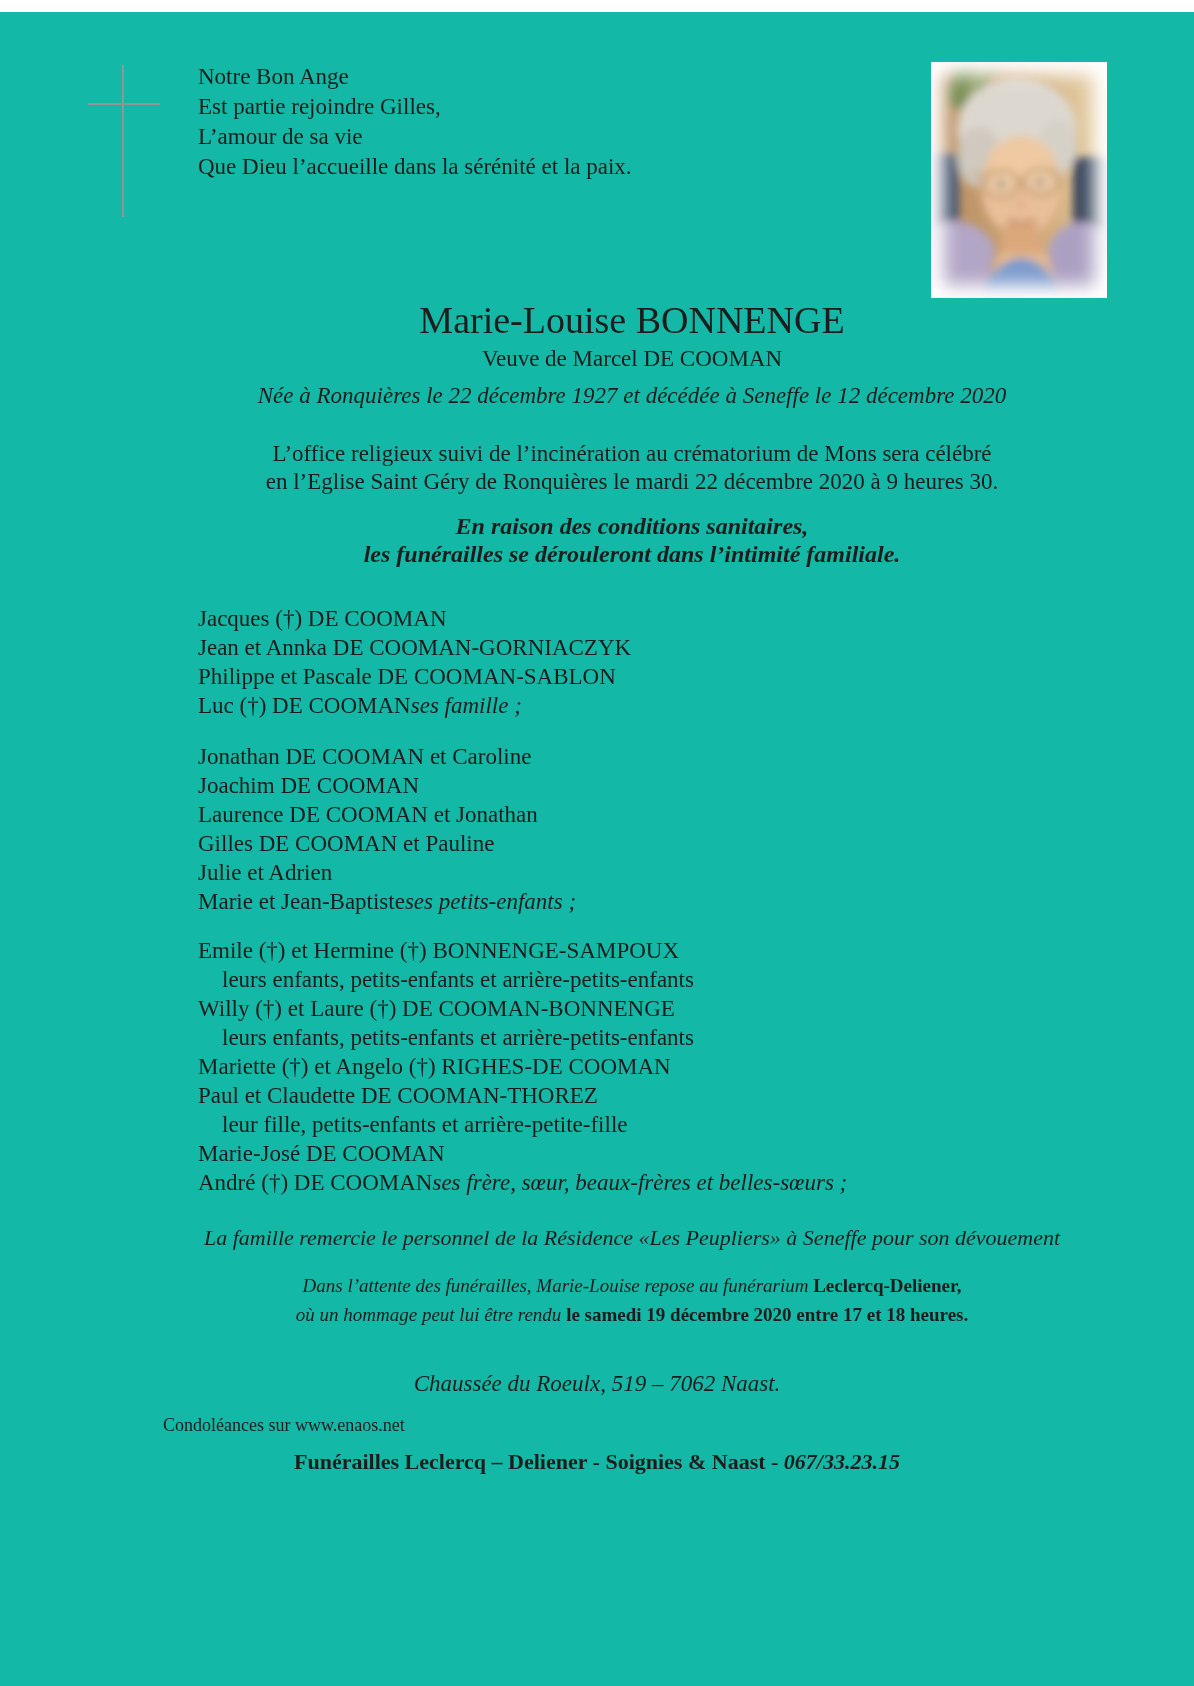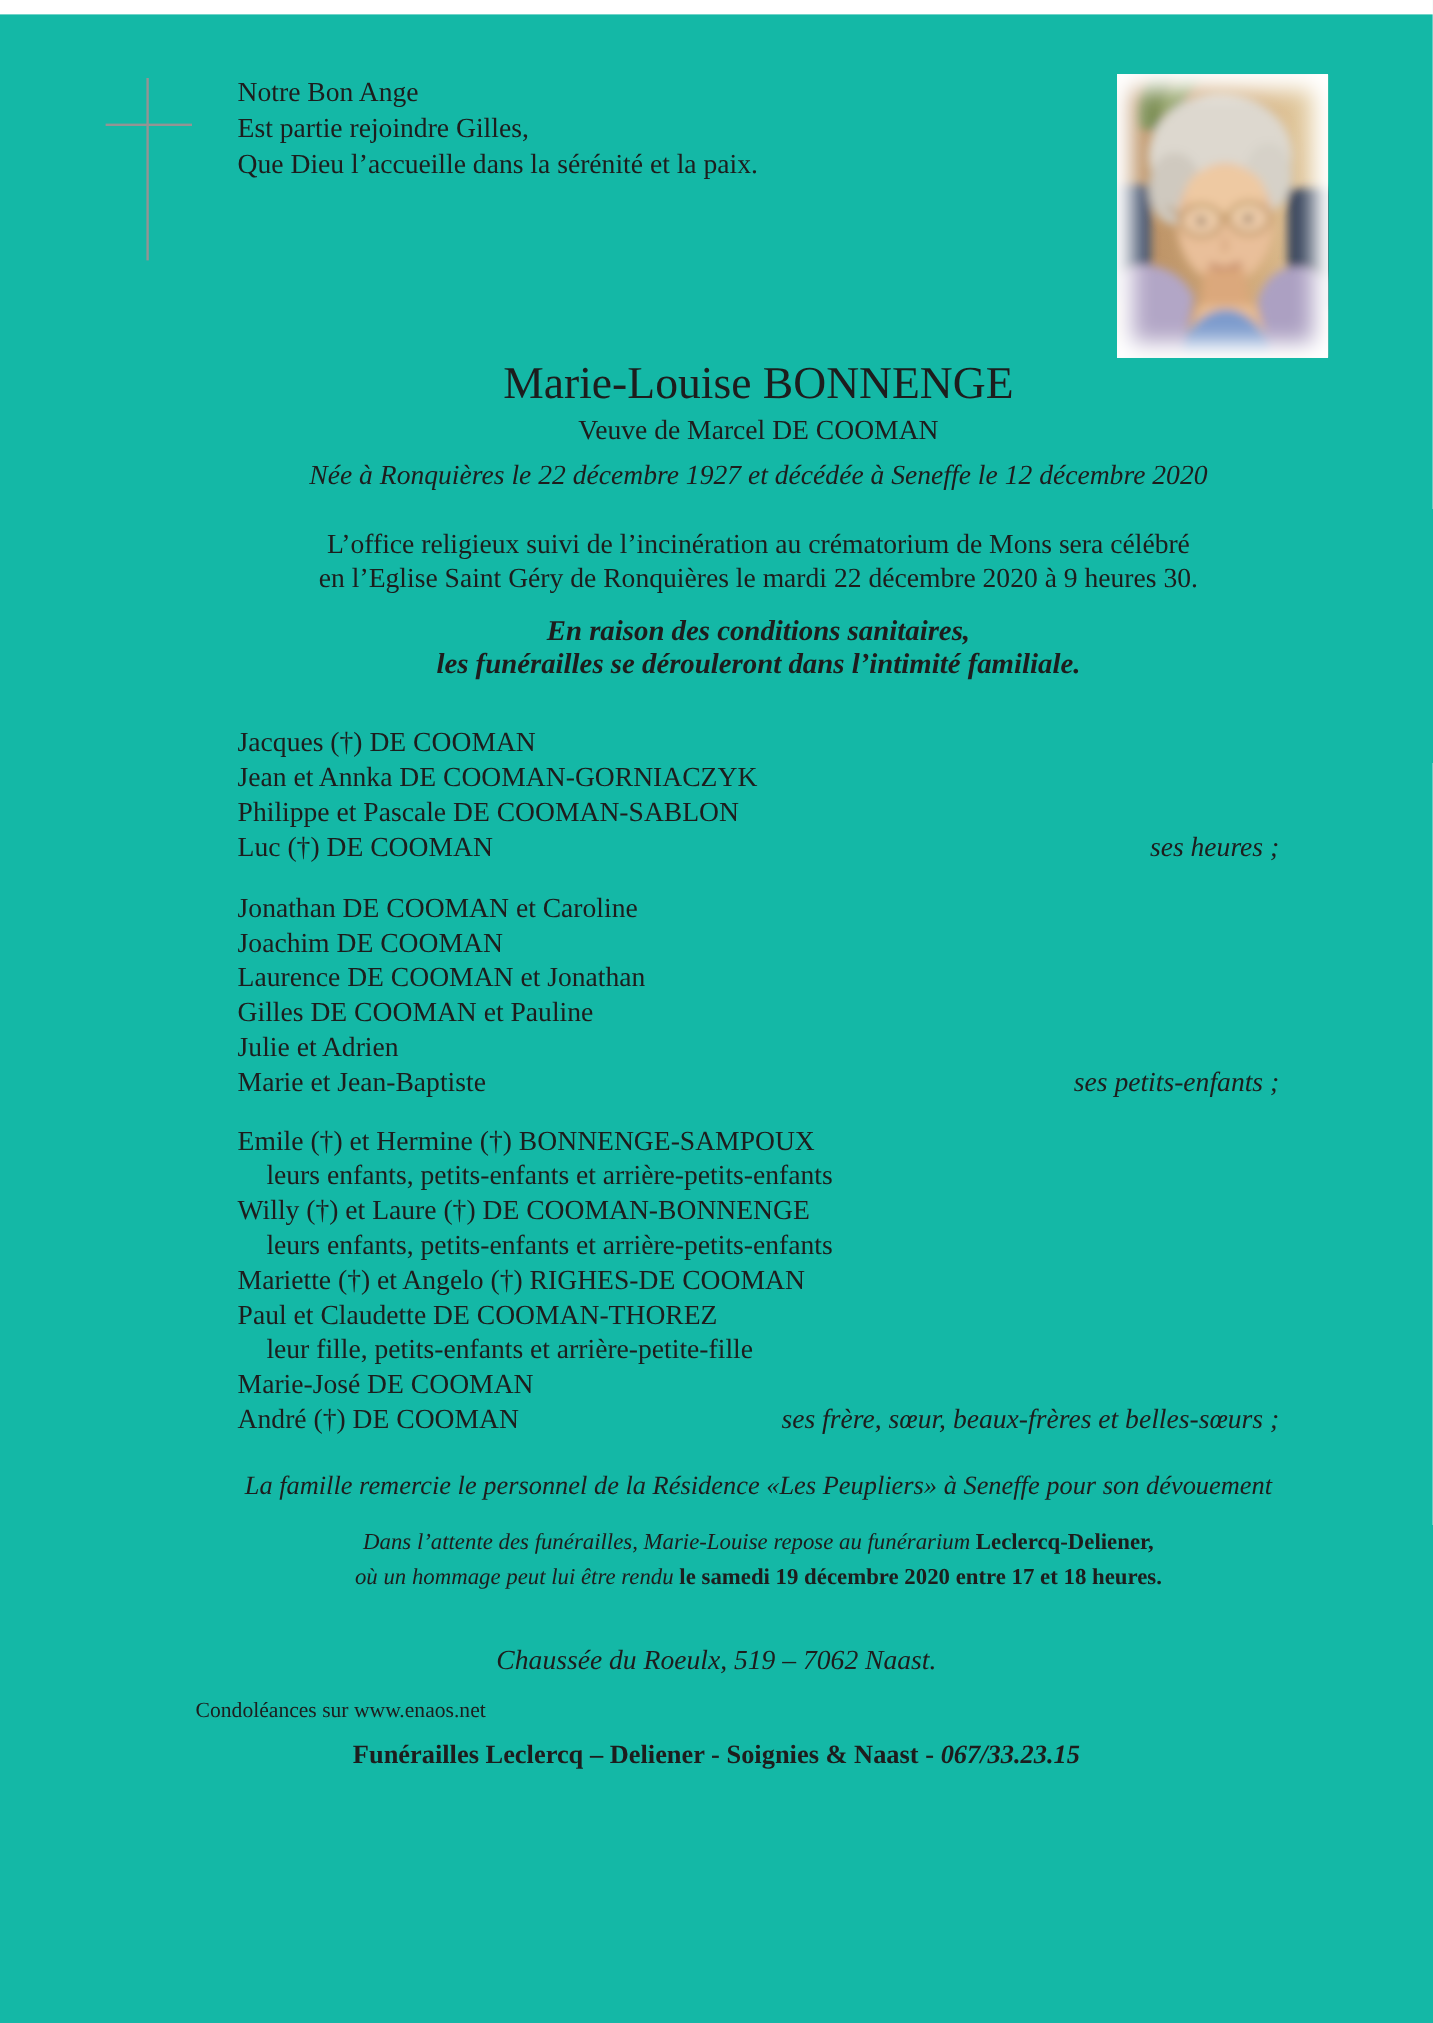--- a/index.html
+++ b/index.html
@@ -24,21 +24,21 @@
   .title { font-size:38px; line-height:44px; }
   .subtitle { font-size:23px; line-height:34px; }
   .dates { font-size:23px; line-height:28px; font-style:italic; margin-top:6px; }
   .service { font-size:23px; line-height:28px; margin-top:30px; }
   .covid { font-size:24px; line-height:28px; margin-top:16px; font-weight:bold; font-style:italic; }
   
   .family { margin-top:36px; text-align:left; font-size:23px; line-height:29px; }
   .group2 { margin-top:22px; }
   .group3 { margin-top:18px; }
   .group4 { margin-top:20px; }
-  .frow { display:flex; justify-content:space-between; align-items:baseline; }
+  .frow { display:flex; align-items:baseline; }
   .rel { font-style:italic; white-space:nowrap; }
   .indent { padding-left:24px; }
   .thanks { margin-top:28px; font-size:22px; line-height:26px; font-style:italic; }
   .repose { margin-top:20px; font-size:19px; line-height:29px; }
   .it { font-style:italic; }
   .b { font-weight:bold; }
   .bi { font-weight:bold; font-style:italic; }
   .address { position:absolute; left:0; top:1359px; width:100%; text-align:center; font-size:23px; font-style:italic; }
   .condolences { position:absolute; left:163px; top:1403px; font-size:18px; }
   .funeral-home { position:absolute; left:0; top:1437px; width:100%; text-align:center; font-size:22px; }
@@ -49,20 +49,21 @@
 <div class="page">
 
   <div>
     <div class="cross-v"></div>
     <div class="cross-h"></div>
   </div>
 
   <div class="epigraph">
     <div>Notre Bon Ange</div>
     <div>Est partie rejoindre Gilles,</div>
+    <div>L’amour de sa vie</div>
     <div>Que Dieu l’accueille dans la sérénité et la paix.</div>
   </div>
 
   <div class="photo">
     <svg width="176" height="236" viewBox="0 0 176 236">
       <defs>
         <filter id="soft" x="-30%" y="-30%" width="160%" height="160%">
             <feGaussianBlur stdDeviation="4"></feGaussianBlur>
           </filter>
         <linearGradient id="bg" x1="0" y1="0.2" x2="1" y2="0">
@@ -116,21 +117,21 @@
     </div>
 
     <div class="family">
 
       <div class="group1">
         <div>Jacques (†) DE COOMAN</div>
         <div>Jean et Annka DE COOMAN-GORNIACZYK</div>
         <div>Philippe et Pascale DE COOMAN-SABLON</div>
         <div class="frow">
           <span>Luc (†) DE COOMAN</span>
-          <span class="rel">ses heures ;</span>
+          <span class="rel">ses famille ;</span>
         </div>
       </div>
 
       <div class="group2">
         <div>Jonathan DE COOMAN et Caroline</div>
         <div>Joachim DE COOMAN</div>
         <div>Laurence DE COOMAN et Jonathan</div>
         <div>Gilles DE COOMAN et Pauline</div>
         <div>Julie et Adrien</div>
         <div class="frow">

